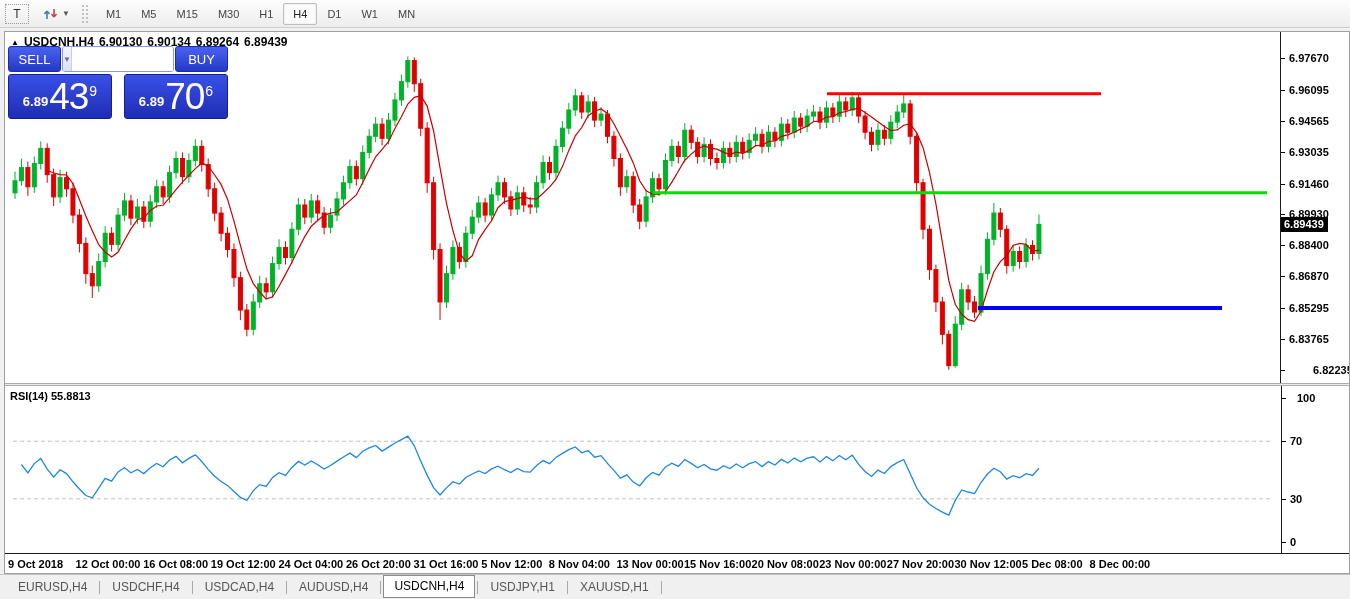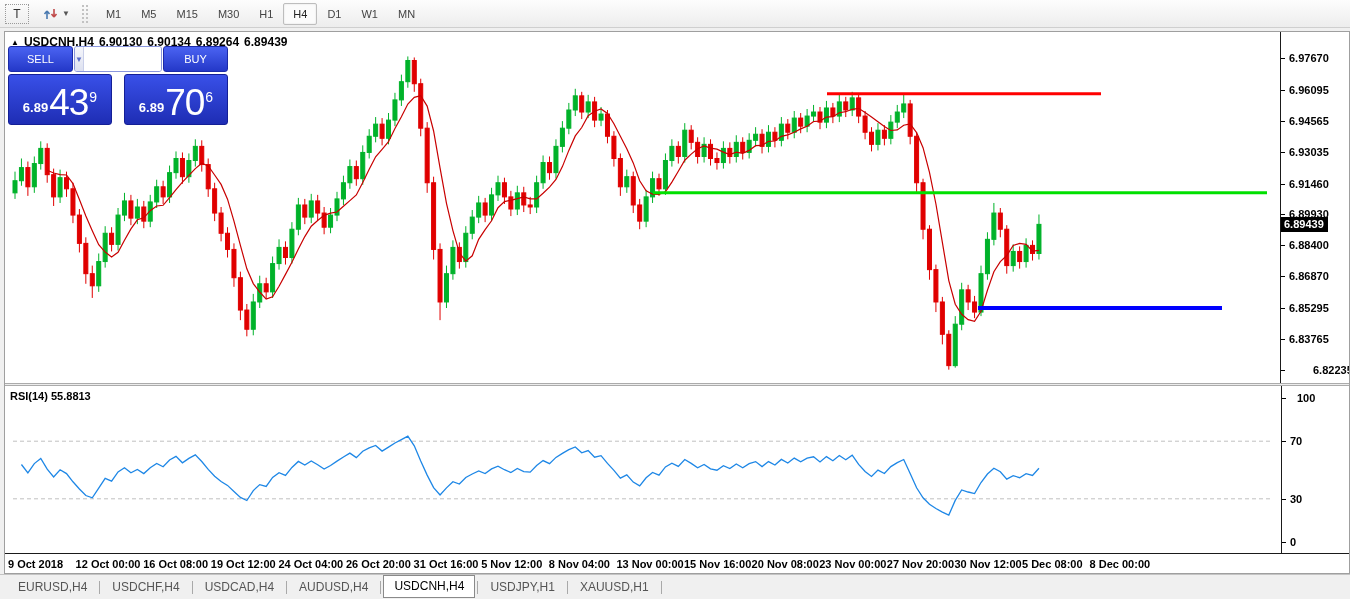--- a/index.html
+++ b/index.html
@@ -49,30 +49,30 @@
   .rsi-axis { position:relative; width:68px; height:167px; font-size:11px; font-weight:bold; }
   .date-axis { position:relative; height:20px; width:1345px; }
   .da-label { position:absolute; top:4px; font-size:11px; font-weight:bold; white-space:nowrap; color:#000; }
   
   .chart-title { position:absolute; left:6px; top:3px; font-size:12px; font-weight:bold; color:#000; z-index:4; display:flex; gap:5px; align-items:center; }
   .chart-title .tri { font-size:8px; }
   
   .trade-panel { position:absolute; left:3px; top:14px; width:220px; z-index:5; }
   .tp-row1 { display:flex; height:26px; gap:1px; }
   .btn-trade {
-    width:65px; color:#fff; font-size:11px; display:flex; align-items:center; justify-content:center;
+    width:53px; color:#fff; font-size:13px; display:flex; align-items:center; justify-content:center;
     background:linear-gradient(#4a63f2,#2438c8); border:1px solid #1b2aa8; border-radius:3px; cursor:pointer;
   }
   .vol-box { flex:1; display:flex; background:#fff; border:1px solid #8a97dd; border-radius:3px; overflow:hidden; }
   .vol-btn { width:20px; background:linear-gradient(#f5f6fb,#dde1f0); color:#5a6cc8; font-size:8px;
              display:flex; align-items:center; justify-content:center; cursor:pointer; }
   .vol-btn.down { border-right:1px solid #c9cfe9; }
   .vol-input { flex:1; border:none; outline:none; font-family:"Liberation Sans",sans-serif;
                font-size:14px; text-align:right; padding-right:12px; color:#000; }
-  .tp-row2 { display:flex; gap:12px; margin-top:2px; height:51px; }
+  .tp-row2 { display:flex; gap:12px; margin-top:2px; height:45px; }
   .price-box {
     flex:1; background:linear-gradient(#3950e8,#1e2db4); border:1px solid #141f96; border-radius:3px;
     color:#fff; display:flex; align-items:flex-end; justify-content:center; padding-bottom:4px;
   }
   .pb-small { font-size:13px; font-weight:bold; margin-bottom:5px; margin-right:1px; }
   .pb-big { font-size:37px; line-height:34px; letter-spacing:-1px; }
   .pb-sup { font-size:14px; position:relative; top:-15px; margin-left:1px; }
   
   .tab-bar { height:25px; background:#f0f0f0; border-top:1px solid #c4c4c4;
              display:flex; align-items:center; padding-left:8px; }

